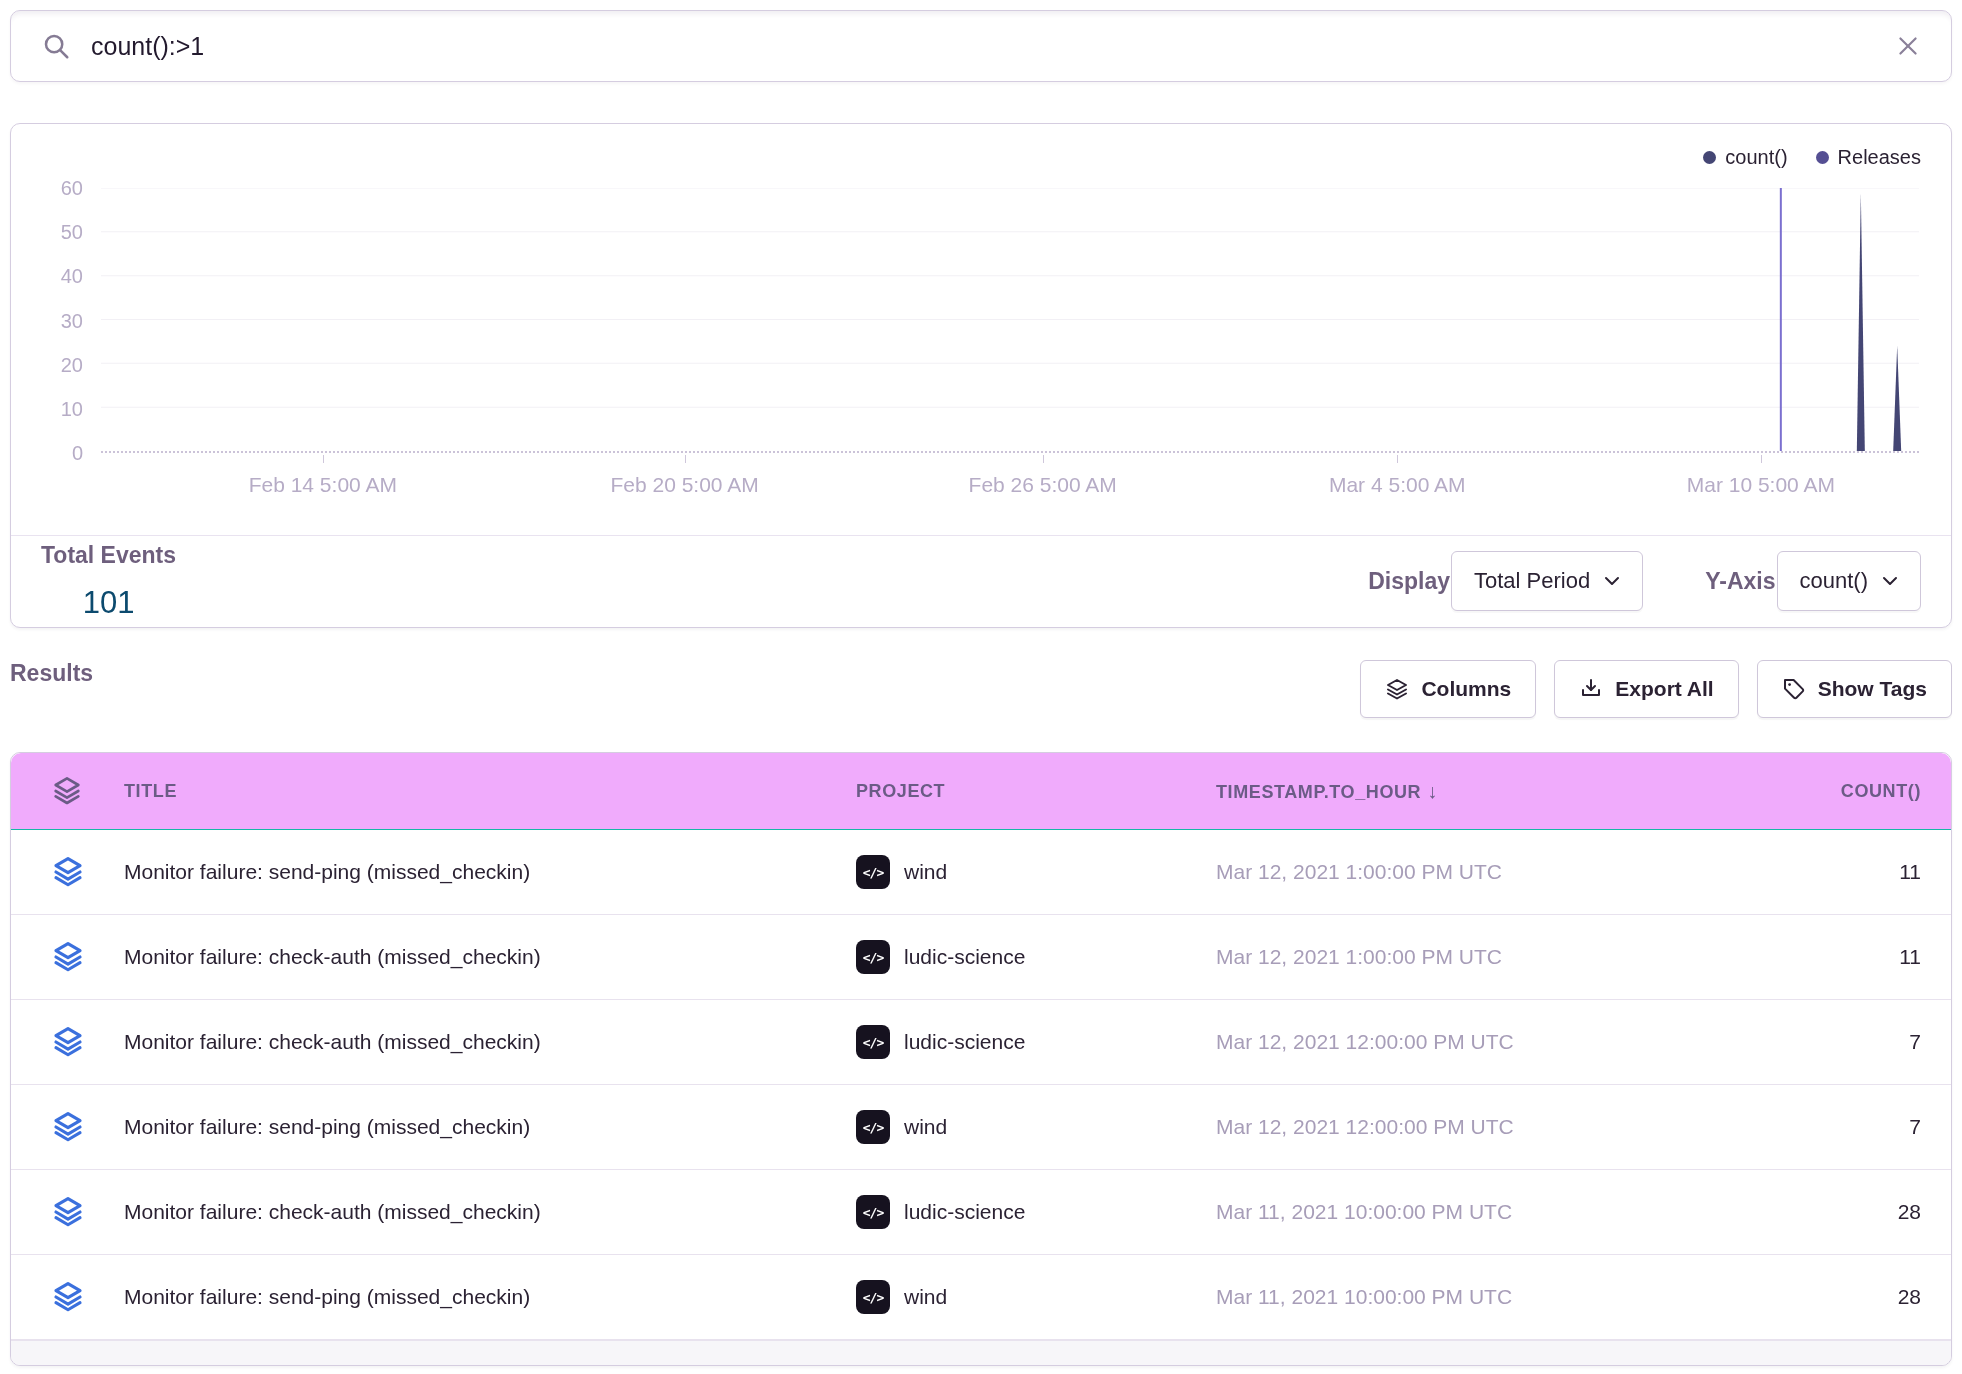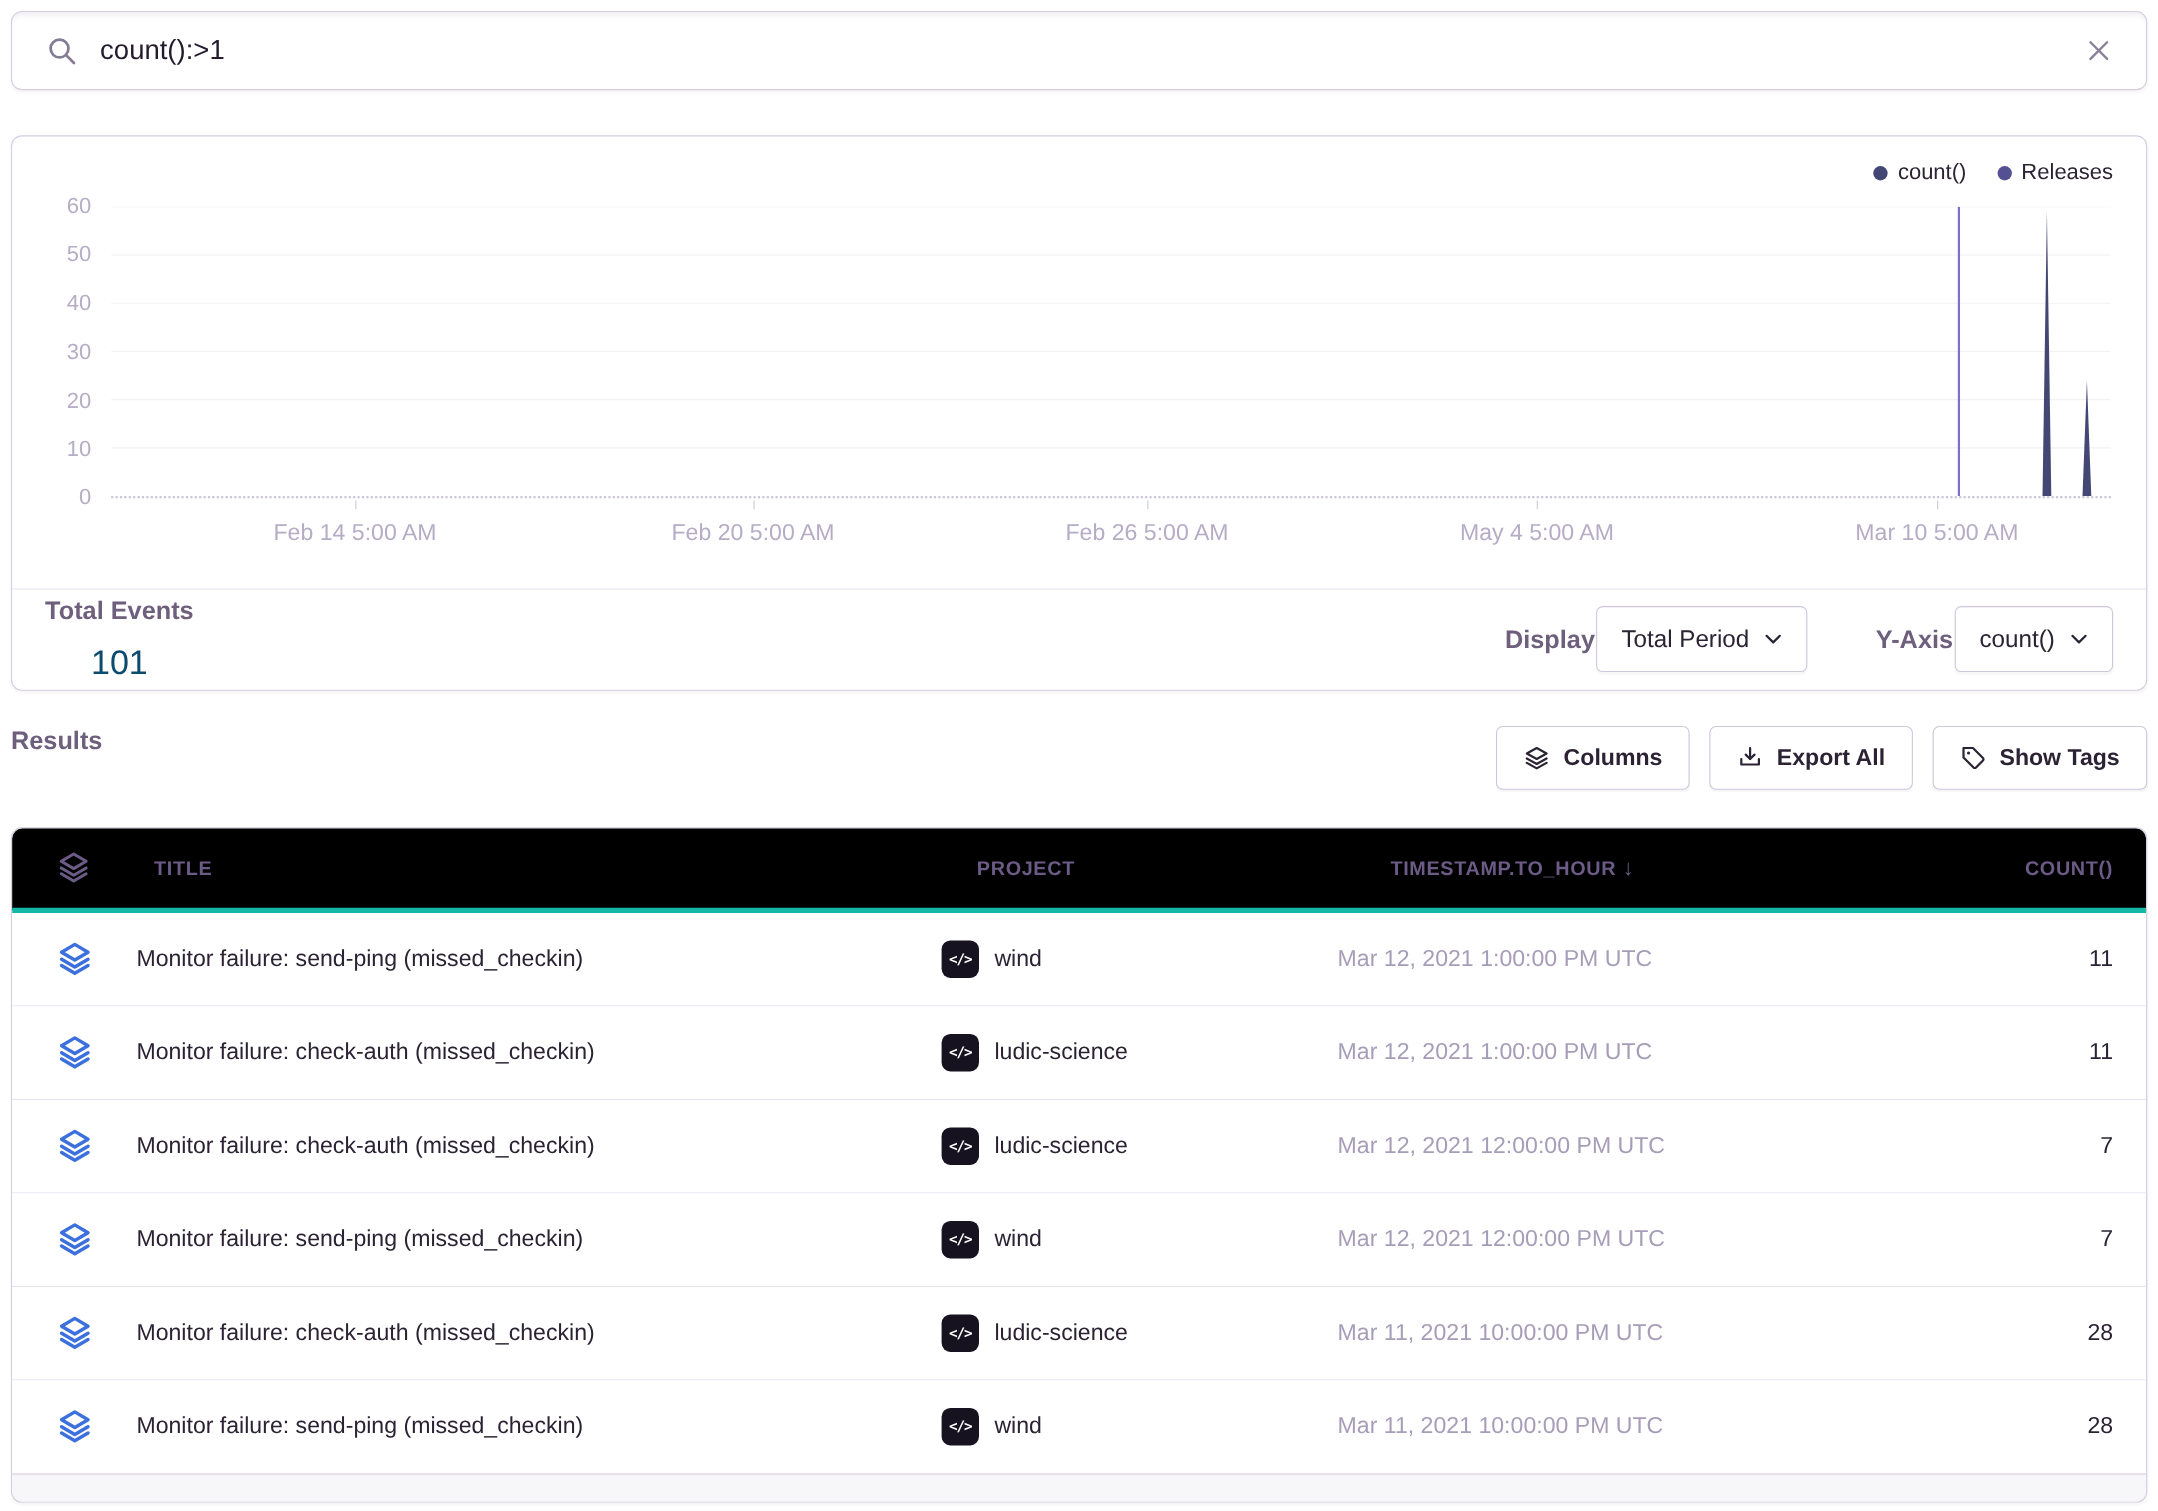--- a/index.html
+++ b/index.html
@@ -85,23 +85,22 @@
   
   .table-panel {
     position:absolute; left:10px; top:752px; width:1942px; height:614px; overflow:hidden;
     padding:0;
   }
   .tgrid {
     display:grid; grid-template-columns:83px 732px 360px 1fr 200px;
     align-items:center; padding:0 30px;
   }
   .thead {
-    height:77px; background:#000000; border-bottom:5px solid #14b8a6;
+    height:77px; background:#f0abfc; border-bottom:1px solid #14b8a6;
     border-radius:10px 10px 0 0;
-    gap:16px;
   }
   .th {
     font-size:18px; font-weight:bold; letter-spacing:0.6px; color:#6b5b86;
     cursor:pointer; white-space:nowrap;
   }
   .th.right, .td.right { text-align:right; }
   .sort-arrow { font-size:20px; font-weight:normal; margin-left:6px; }
   .trow { height:85px; border-bottom:1px solid #e8e2ee; background:#fff; cursor:pointer; }
   .td-title { font-size:21px; color:#2b2233; white-space:nowrap; overflow:hidden; }
   .td-project { display:flex; align-items:center; gap:14px; }
@@ -176,21 +175,21 @@
   </div>
 
   <div class="x-axis-row" id="xlabels">
       <div class="xtick-mark" style="left: 12.2%;"></div>
       <div class="xtick" style="left: 12.2%;">Feb 14 5:00 AM</div>
       <div class="xtick-mark" style="left: 32.1%;"></div>
       <div class="xtick" style="left: 32.1%;">Feb 20 5:00 AM</div>
       <div class="xtick-mark" style="left: 51.8%;"></div>
       <div class="xtick" style="left: 51.8%;">Feb 26 5:00 AM</div>
       <div class="xtick-mark" style="left: 71.3%;"></div>
-      <div class="xtick" style="left: 71.3%;">May 4 5:00 AM</div>
+      <div class="xtick" style="left: 71.3%;">Mar 4 5:00 AM</div>
       <div class="xtick-mark" style="left: 91.3%;"></div>
       <div class="xtick" style="left: 91.3%;">Mar 10 5:00 AM</div>
     </div>
 
   <div class="chart-divider"></div>
 
   <div class="chart-footer">
     <div class="tf-left">
       <span class="stat-label">Total Events</span>
       <span class="stat-value">101</span>

